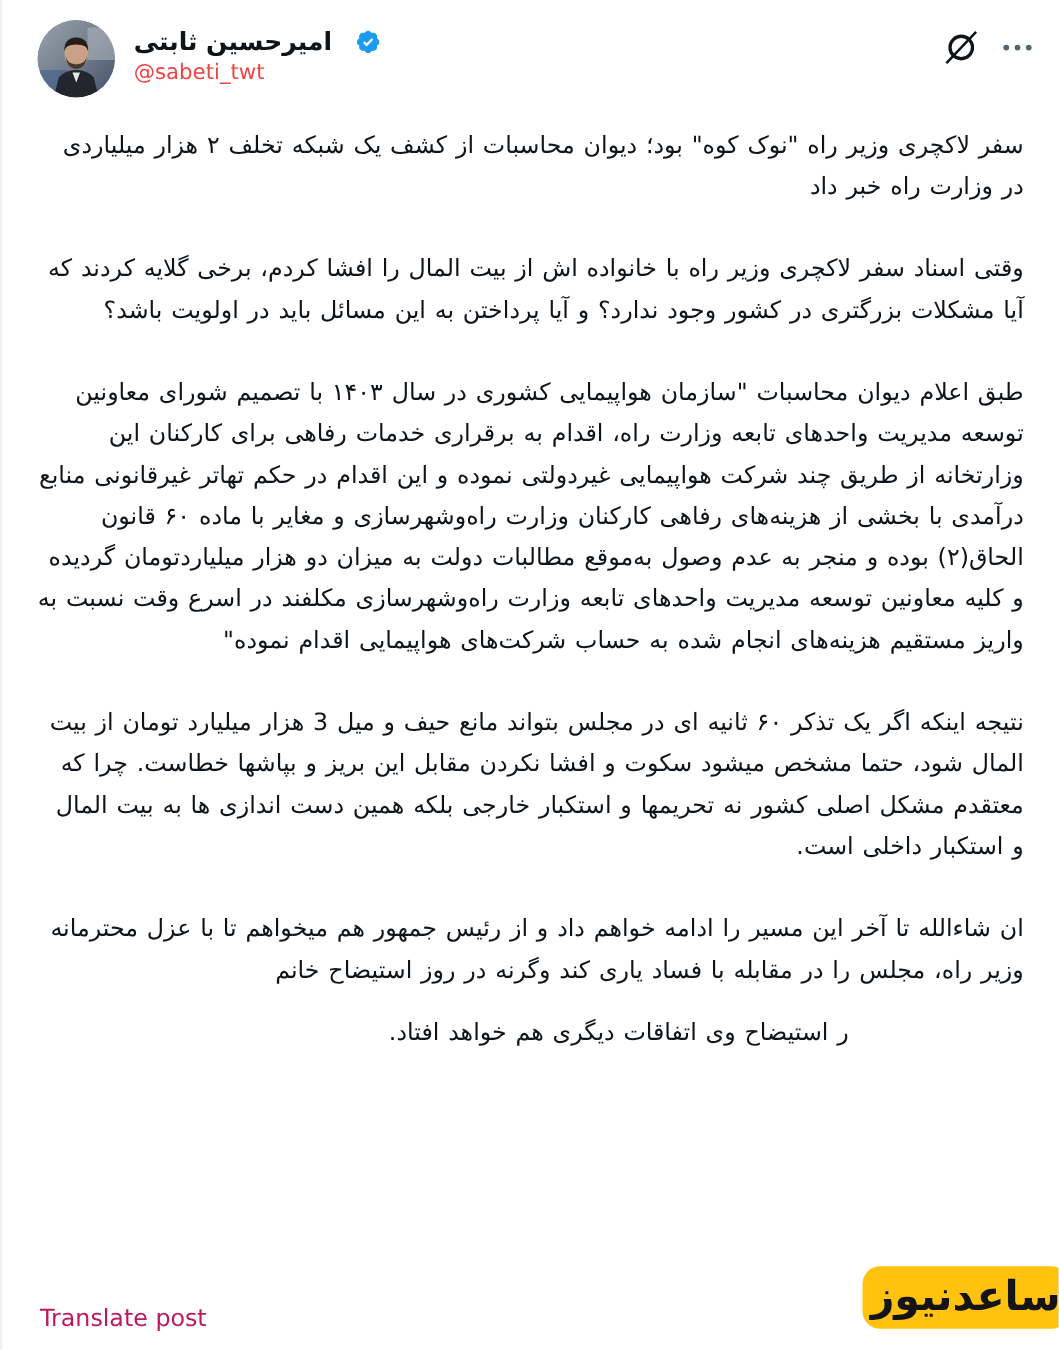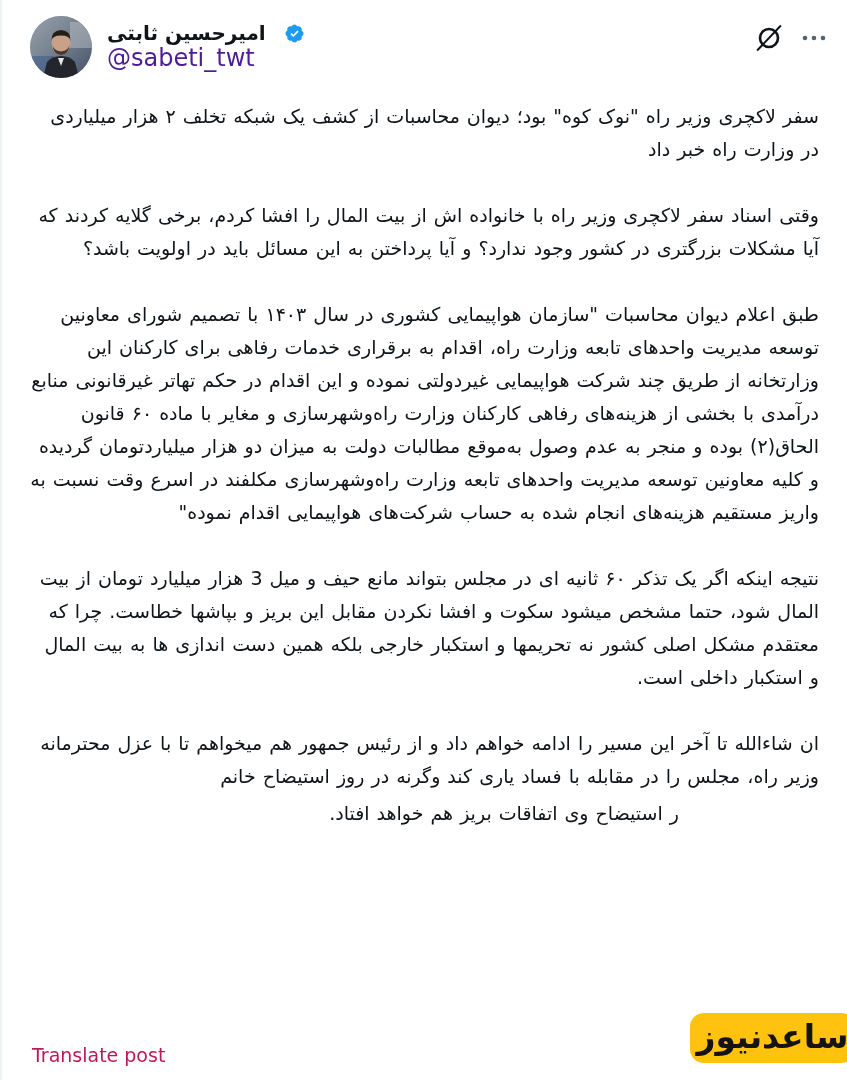--- a/index.html
+++ b/index.html
@@ -40,22 +40,22 @@
     font-size: 20px;
     font-weight: bold;
     color: #0f1419;
     direction: rtl;
     unicode-bidi: isolate;
     cursor: pointer;
     line-height: 25px;
   }
   .verified { width: 21px; height: 21px; flex: 0 0 21px; }
   .handle {
-    font-size: 24px;
-    color: #4c1d95;
+    font-size: 17px;
+    color: #ef4444;
     direction: ltr;
     line-height: 25px;
     cursor: pointer;
   }
 
   .header-actions {
     position: absolute;
     top: 20px;
     right: 18px;
     display: flex;
@@ -79,21 +79,21 @@
   }
   .post-body p {
     direction: rtl;
     text-align: right;
     font-size: 19px;
     line-height: 33px;
     color: #0f1419;
     margin: 0 0 33px 0;
     word-spacing: 1px;
   }
-  .post-body p.no-gap { margin-bottom: 4px; }
+  .post-body p.no-gap { margin-bottom: 17px; }
   .post-body p.frag { margin: 0 140px 0 0; }
 
   
   .translate-link {
     position: absolute;
     left: 30px;
     top: 1044px;
     font-size: 19px;
     color: #be185d;
     text-decoration: none;
@@ -183,20 +183,20 @@
       </svg>
     </button>
   </div>
 
   <main class="post-body">
     <p>سفر لاکچری وزیر راه "نوک کوه" بود؛ دیوان محاسبات از کشف یک شبکه تخلف ۲ هزار میلیاردی در وزارت راه خبر داد</p>
     <p>وقتی اسناد سفر لاکچری وزیر راه با خانواده اش از بیت المال را افشا کردم، برخی گلایه کردند که آیا مشکلات بزرگتری در کشور وجود ندارد؟ و آیا پرداختن به این مسائل باید در اولویت باشد؟</p>
     <p>طبق اعلام دیوان محاسبات "سازمان هواپیمایی کشوری در سال ۱۴۰۳ با تصمیم شورای معاونین توسعه مدیریت واحدهای تابعه وزارت راه، اقدام به برقراری خدمات رفاهی برای کارکنان این وزارتخانه از طریق چند شرکت هواپیمایی غیردولتی نموده و این اقدام در حکم تهاتر غیرقانونی منابع درآمدی با بخشی از هزینه‌های رفاهی کارکنان وزارت راه‌وشهرسازی و مغایر با ماده ۶۰ قانون الحاق(۲) بوده و منجر به عدم وصول به‌موقع مطالبات دولت به میزان دو هزار میلیاردتومان گردیده و کلیه معاونین توسعه مدیریت واحدهای تابعه وزارت راه‌وشهرسازی مکلفند در اسرع وقت نسبت به واریز مستقیم هزینه‌های انجام شده به حساب شرکت‌های هواپیمایی اقدام نموده"</p>
     <p>نتیجه اینکه اگر یک تذکر ۶۰ ثانیه ای در مجلس بتواند مانع حیف و میل 3 هزار میلیارد تومان از بیت المال شود، حتما مشخص میشود سکوت و افشا نکردن مقابل این بریز و بپاشها خطاست. چرا که معتقدم مشکل اصلی کشور نه تحریمها و استکبار خارجی بلکه همین دست اندازی ها به بیت المال و استکبار داخلی است.</p>
     <p class="no-gap">ان شاءالله تا آخر این مسیر را ادامه خواهم داد و از رئیس جمهور هم میخواهم تا با عزل محترمانه وزیر راه، مجلس را در مقابله با فساد یاری کند وگرنه در روز استیضاح خانم</p>
-    <p class="frag">ر استیضاح وی اتفاقات بریز هم خواهد افتاد.</p>
+    <p class="frag">ر استیضاح وی اتفاقات دیگری هم خواهد افتاد.</p>
   </main>
 
   <a class="translate-link" href="#">Translate post</a>
 
   <div class="watermark">ساعدنیوز</div>
 
 </div>
 
 </body></html>

